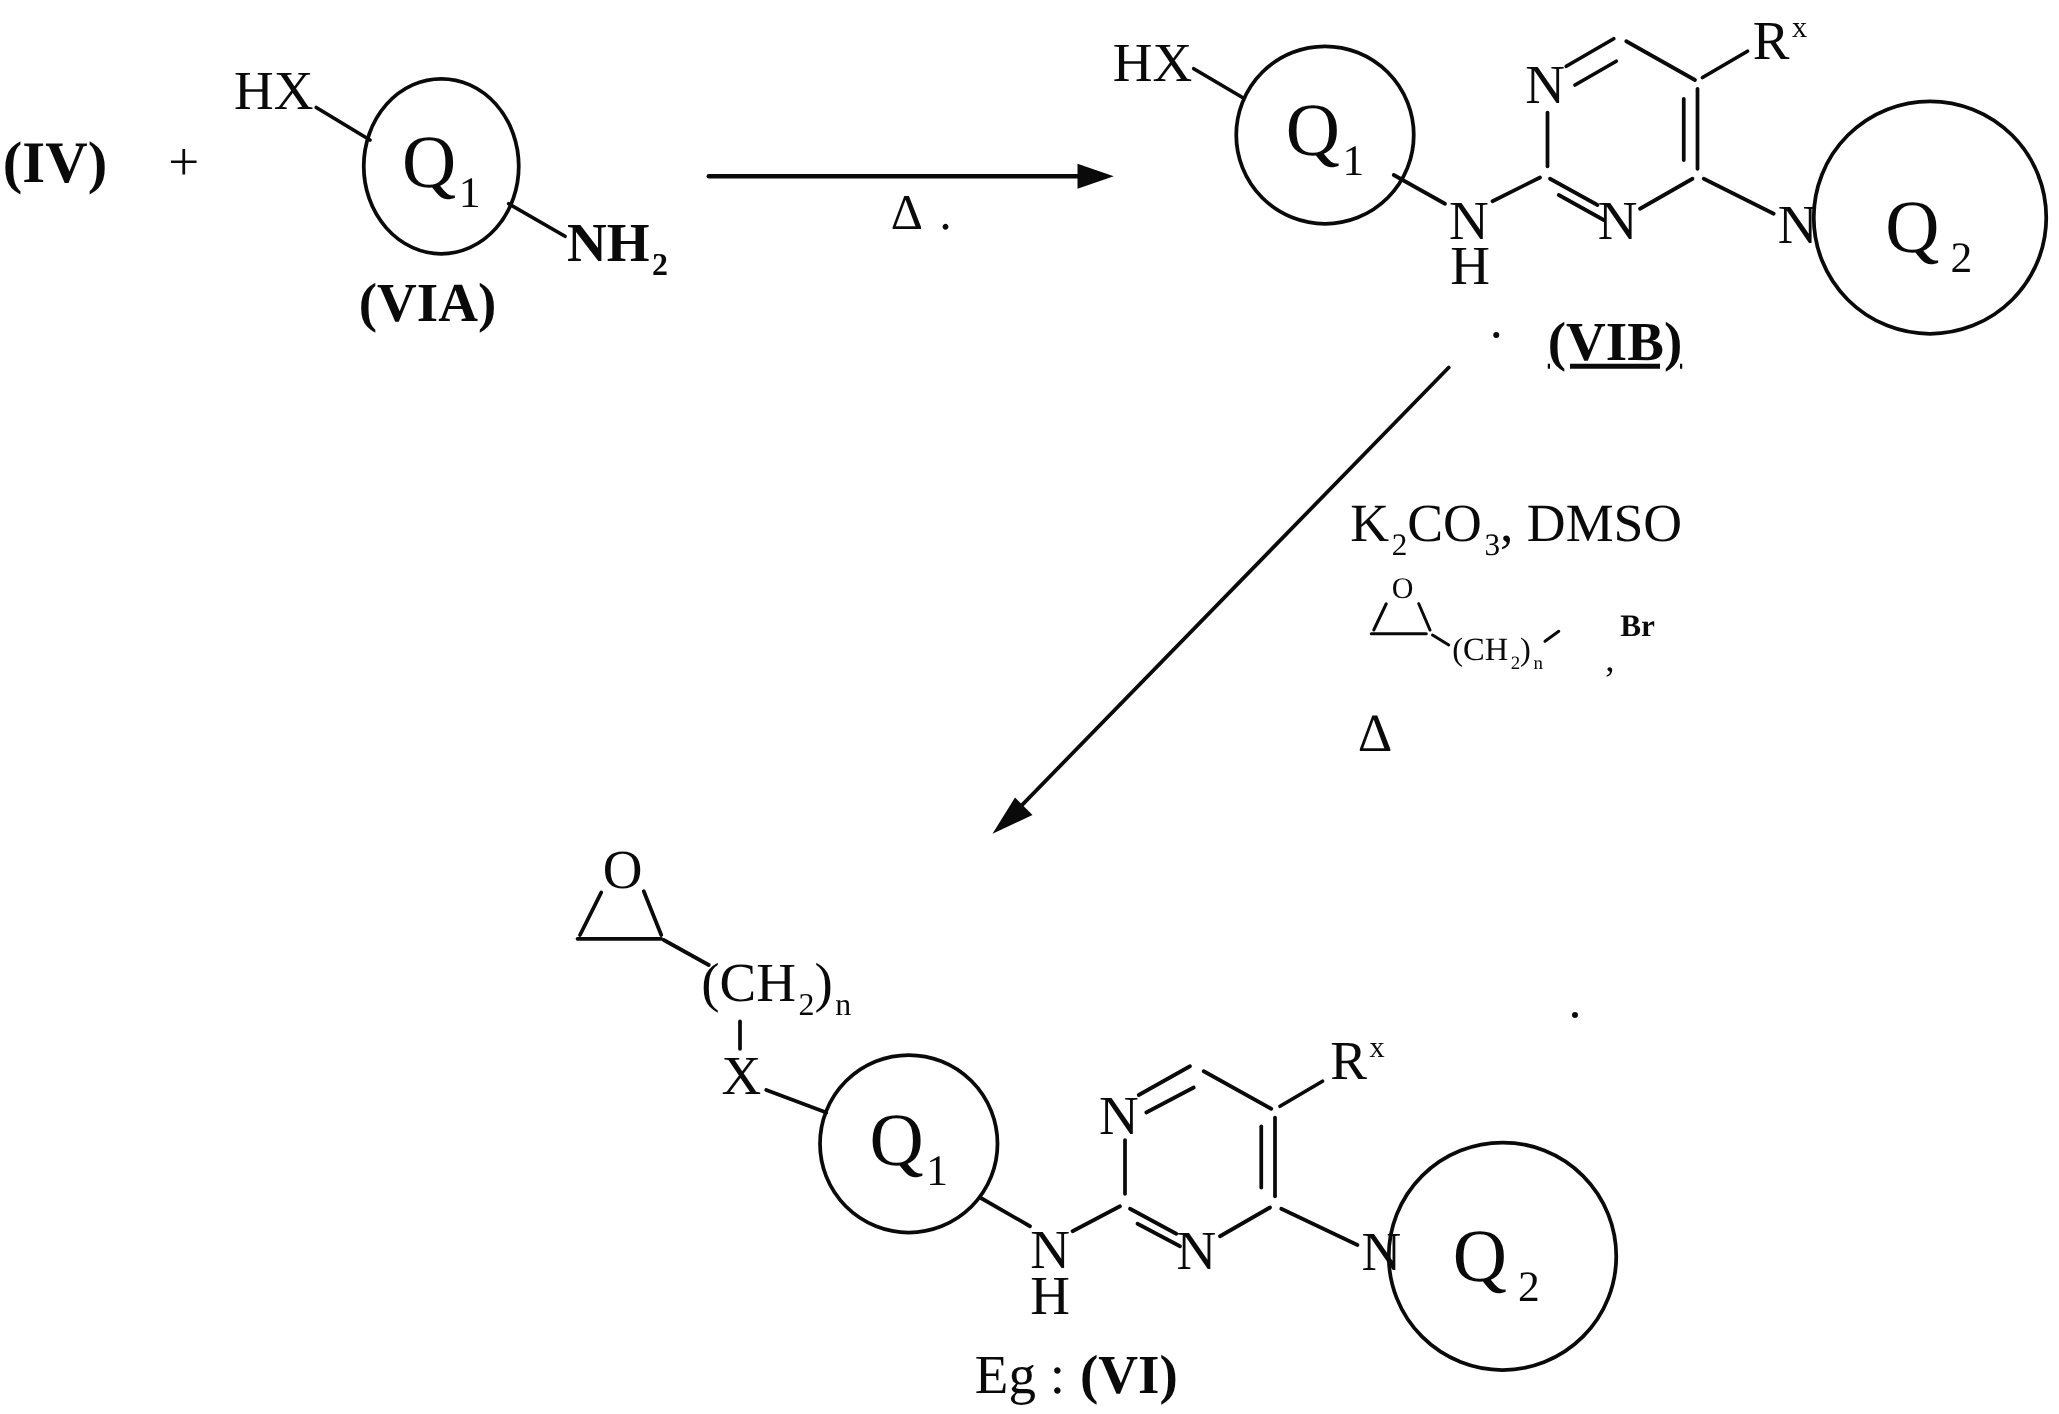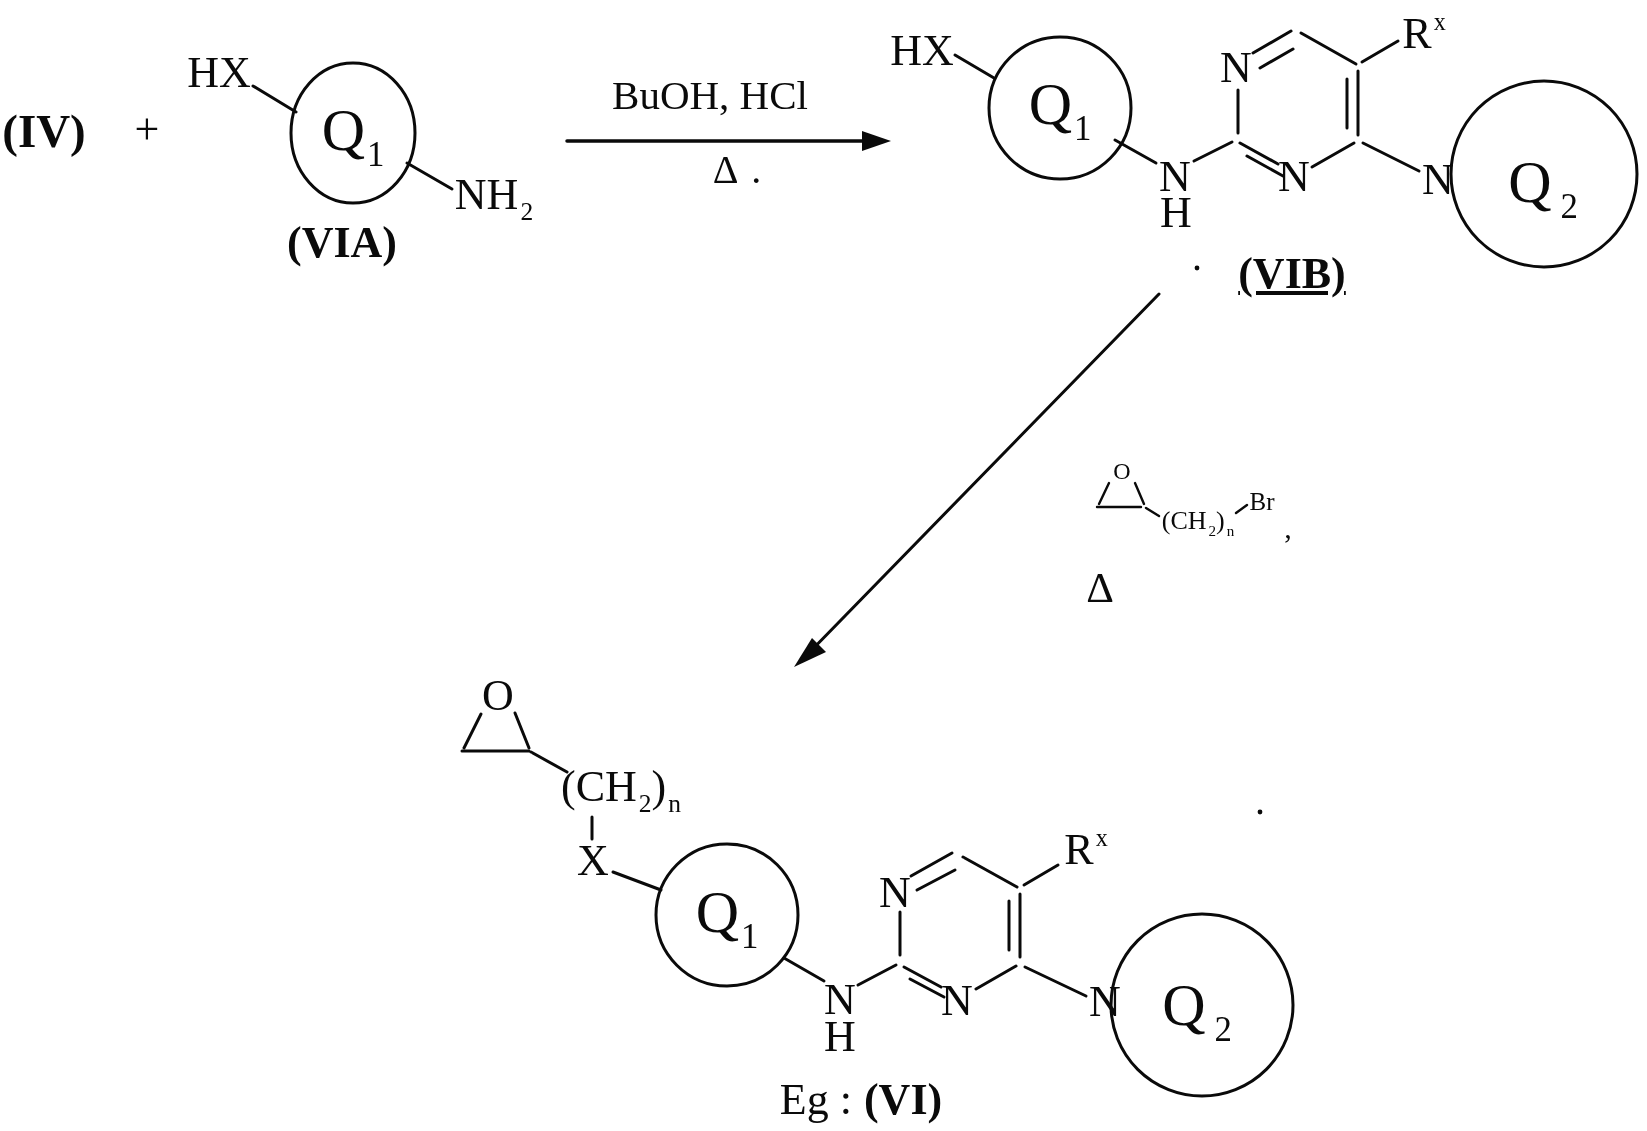--- a/index.html
+++ b/index.html
@@ -96,40 +96,40 @@
       <circle cx="1197" cy="268" r="2.4" fill="#0a0a0a" stroke="none"></circle>
       <circle cx="1260" cy="812" r="2.4" fill="#0a0a0a" stroke="none"></circle>
     </g>
   </svg>
 
   <div class="lbl f46 bold" style="left:44px;top:131px;"><span>(IV)</span></div>
   <div class="lbl f44" style="left:147px;top:130px;"><span>+</span></div>
 
   <div class="lbl f44" style="left:219px;top:73px;"><span>HX</span></div>
   <div class="lbl f48" style="left:353px;top:136px;"><span>Q</span><span class="sb">1</span></div>
-  <div class="lbl f44" style="left:494px;top:199px;"><span>NH</span><span class="sb">2</span></div>
+  <div class="lbl f44" style="left:494px;top:199px;font-weight:bold;"><span>NH</span><span class="sb">2</span></div>
   <div class="lbl f44 bold" style="left:342px;top:243px;"><span>(VIA)</span></div>
 
-  <div class="lbl f41" style="left:710px;top:95px;"><span>BuOH, HCl</span></div>
   <div class="lbl f40" style="left:737px;top:170px;"><span>Δ</span><span class="gap-l">.</span></div>
 
   <div class="lbl f44" style="left:922px;top:51px;"><span>HX</span></div>
   <div class="lbl f48" style="left:1060px;top:110px;"><span>Q</span><span class="sb">1</span></div>
   <div class="lbl f44" style="left:1175px;top:177px;"><span>N</span></div>
   <div class="lbl f44" style="left:1176px;top:213px;"><span>H</span></div>
   <div class="lbl f44" style="left:1236px;top:68px;"><span>N</span></div>
   <div class="lbl f44" style="left:1294px;top:177px;"><span>N</span></div>
   <div class="lbl f44" style="left:1424px;top:33px;"><span>R</span><span class="sp">x</span></div>
   <div class="lbl f44" style="left:1438px;top:180px;"><span>N</span></div>
   <div class="lbl f48" style="left:1543px;top:188px;"><span>Q</span><span class="sb-gap">2</span></div>
   <div class="lbl f44 bold" style="left:1292px;top:274px;text-decoration:underline;"><span>(VIB)</span></div>
 
+  <div class="lbl f43" style="left:1213px;top:424px;"><span>K</span><span class="sb">2</span><span>CO</span><span class="sb">3</span><span>, DMSO</span></div>
   <div class="lbl f24" style="left:1122px;top:471px;"><span>O</span></div>
   <div class="lbl f26" style="left:1198px;top:523px;"><span>(CH</span><span class="sb">2</span><span>)</span><span class="sb">n</span></div>
-  <div class="lbl f25" style="left:1262px;top:501px;"><span>Br</span></div>
+  <div class="lbl f25" style="left:1310px;top:501px;font-weight:bold;"><span>Br</span></div>
   <div class="lbl f30" style="left:1288px;top:528px;"><span>,</span></div>
   <div class="lbl f43" style="left:1100px;top:587px;"><span>Δ</span></div>
 
   <div class="lbl f44" style="left:498px;top:696px;"><span>O</span></div>
   <div class="lbl f44" style="left:621px;top:791px;"><span>(CH</span><span class="sb">2</span><span>)</span><span class="sb">n</span></div>
   <div class="lbl f44" style="left:593px;top:861px;"><span>X</span></div>
   <div class="lbl f48" style="left:727px;top:918px;"><span>Q</span><span class="sb">1</span></div>
   <div class="lbl f44" style="left:840px;top:1000px;"><span>N</span></div>
   <div class="lbl f44" style="left:840px;top:1037px;"><span>H</span></div>
   <div class="lbl f44" style="left:895px;top:893px;"><span>N</span></div>

